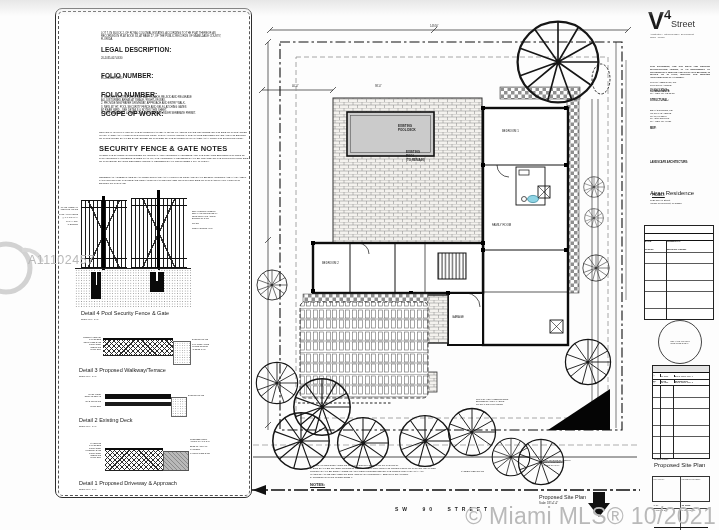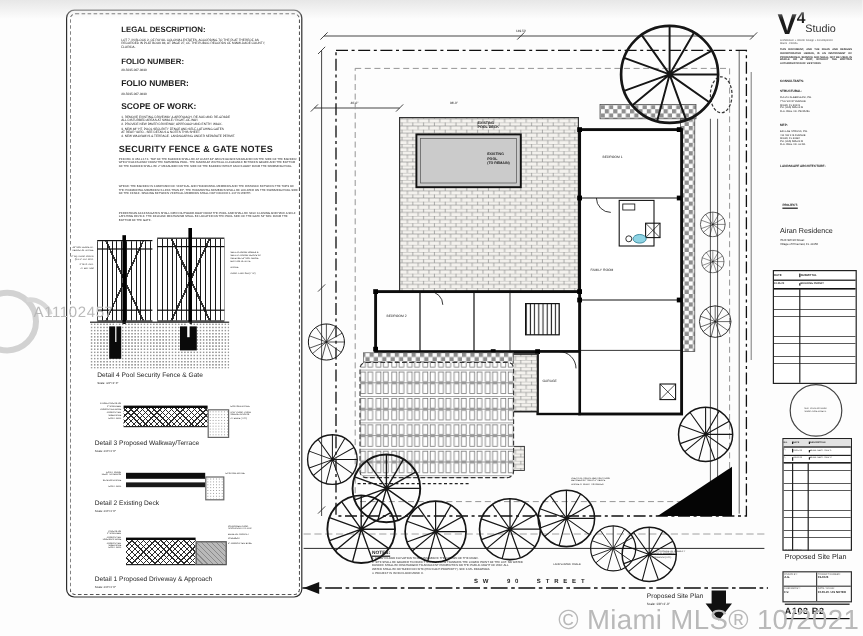--- a/index.html
+++ b/index.html
@@ -1,20 +1,20 @@
 <!DOCTYPE html>
 <html><head>
 <meta charset="utf-8">
 <style>
   html,body{margin:0;padding:0;}
   body{width:719px;height:530px;background:#fdfdfd;overflow:hidden;position:relative;
        font-family:"Liberation Sans",sans-serif;}
   .ab{position:absolute;}
   .t{font-family:"Liberation Sans",sans-serif;color:#1c1c1c;line-height:1.25;}
-  .b{font-weight:bold;}
+  .b{font-weight:bold;margin-top:24px;}
   .pre{white-space:pre-line;}
   .ctr{text-align:left;}
   .rt{text-align:right;}
   .s19{font-size:1.9px;} .s22{font-size:2.2px;} .s24{font-size:2.4px;} .s26{font-size:2.6px;}
   .s28{font-size:2.8px;} .s3{font-size:3px;} .s4{font-size:4px;}
   .s5{font-size:5px;} .s55{font-size:5.5px;} .s6{font-size:6px;} .s65{font-size:6.5px;}
   .s7{font-size:7px;} .s75{font-size:7.5px;}
   .panel{left:55px;top:8px;width:197px;height:490px;background:#fff;z-index:2;}
   .panel-border{position:absolute;inset:0;border:1.4px solid #2e2e2e;border-radius:7px;}
   .panel-border2{position:absolute;inset:2.5px;border:0.8px dashed #555;border-radius:5px;}
@@ -304,21 +304,21 @@
 
 6" COMPACTED BASE</div>
   <div class="ab t s55" style="left:24px;top:472px;">Detail 1 Proposed Driveway &amp; Approach</div>
   <div class="ab t s24" style="left:24px;top:480px;">Scale: 3/4"=1'-0"</div>
 </div>
 
 <div class="ab" style="left:637px;top:0;width:82px;height:530px;z-index:2;">
   <div class="ab" style="left:11px;top:6px;width:66px;height:26px;">
     <span class="ab t" style="left:0;top:0;font-size:24px;font-weight:900;letter-spacing:-1px;">V</span>
     <span class="ab t" style="left:16px;top:1px;font-size:13px;font-weight:900;">4</span>
-    <span class="ab t" style="left:23px;top:13px;font-size:9px;color:#333;">Studio</span>
+    <span class="ab t" style="left:23px;top:13px;font-size:9px;color:#333;">Street</span>
   </div>
   <div class="ab t s22 pre" style="left:13px;top:33px;width:62px;color:#444;">Architecture + Interior Design + Development
 Miami  ·  Florida</div>
   <div class="ab t s22 b pre" style="left:13px;top:41px;width:60px;text-align:justify;">THIS DOCUMENT, AND THE IDEAS AND DESIGNS INCORPORATED HEREIN, IS AN INSTRUMENT OF PROFESSIONAL SERVICE AND SHALL NOT BE USED, IN WHOLE OR IN PART, WITHOUT THE WRITTEN AUTHORIZATION OF V4 STUDIO.</div>
   <div class="ab t s26 b" style="left:13px;top:66px;">CONSULTANTS:</div>
   <div class="ab t s26 b" style="left:13px;top:75px;">STRUCTURAL:</div>
   <div class="ab t s22 pre" style="left:13px;top:81px;width:62px;">FULVIO ALBERGHINI, P.E.
 7700 SW 57 AVENUE
 MIAMI, FL 33143
 PH. (305) 555-0148

